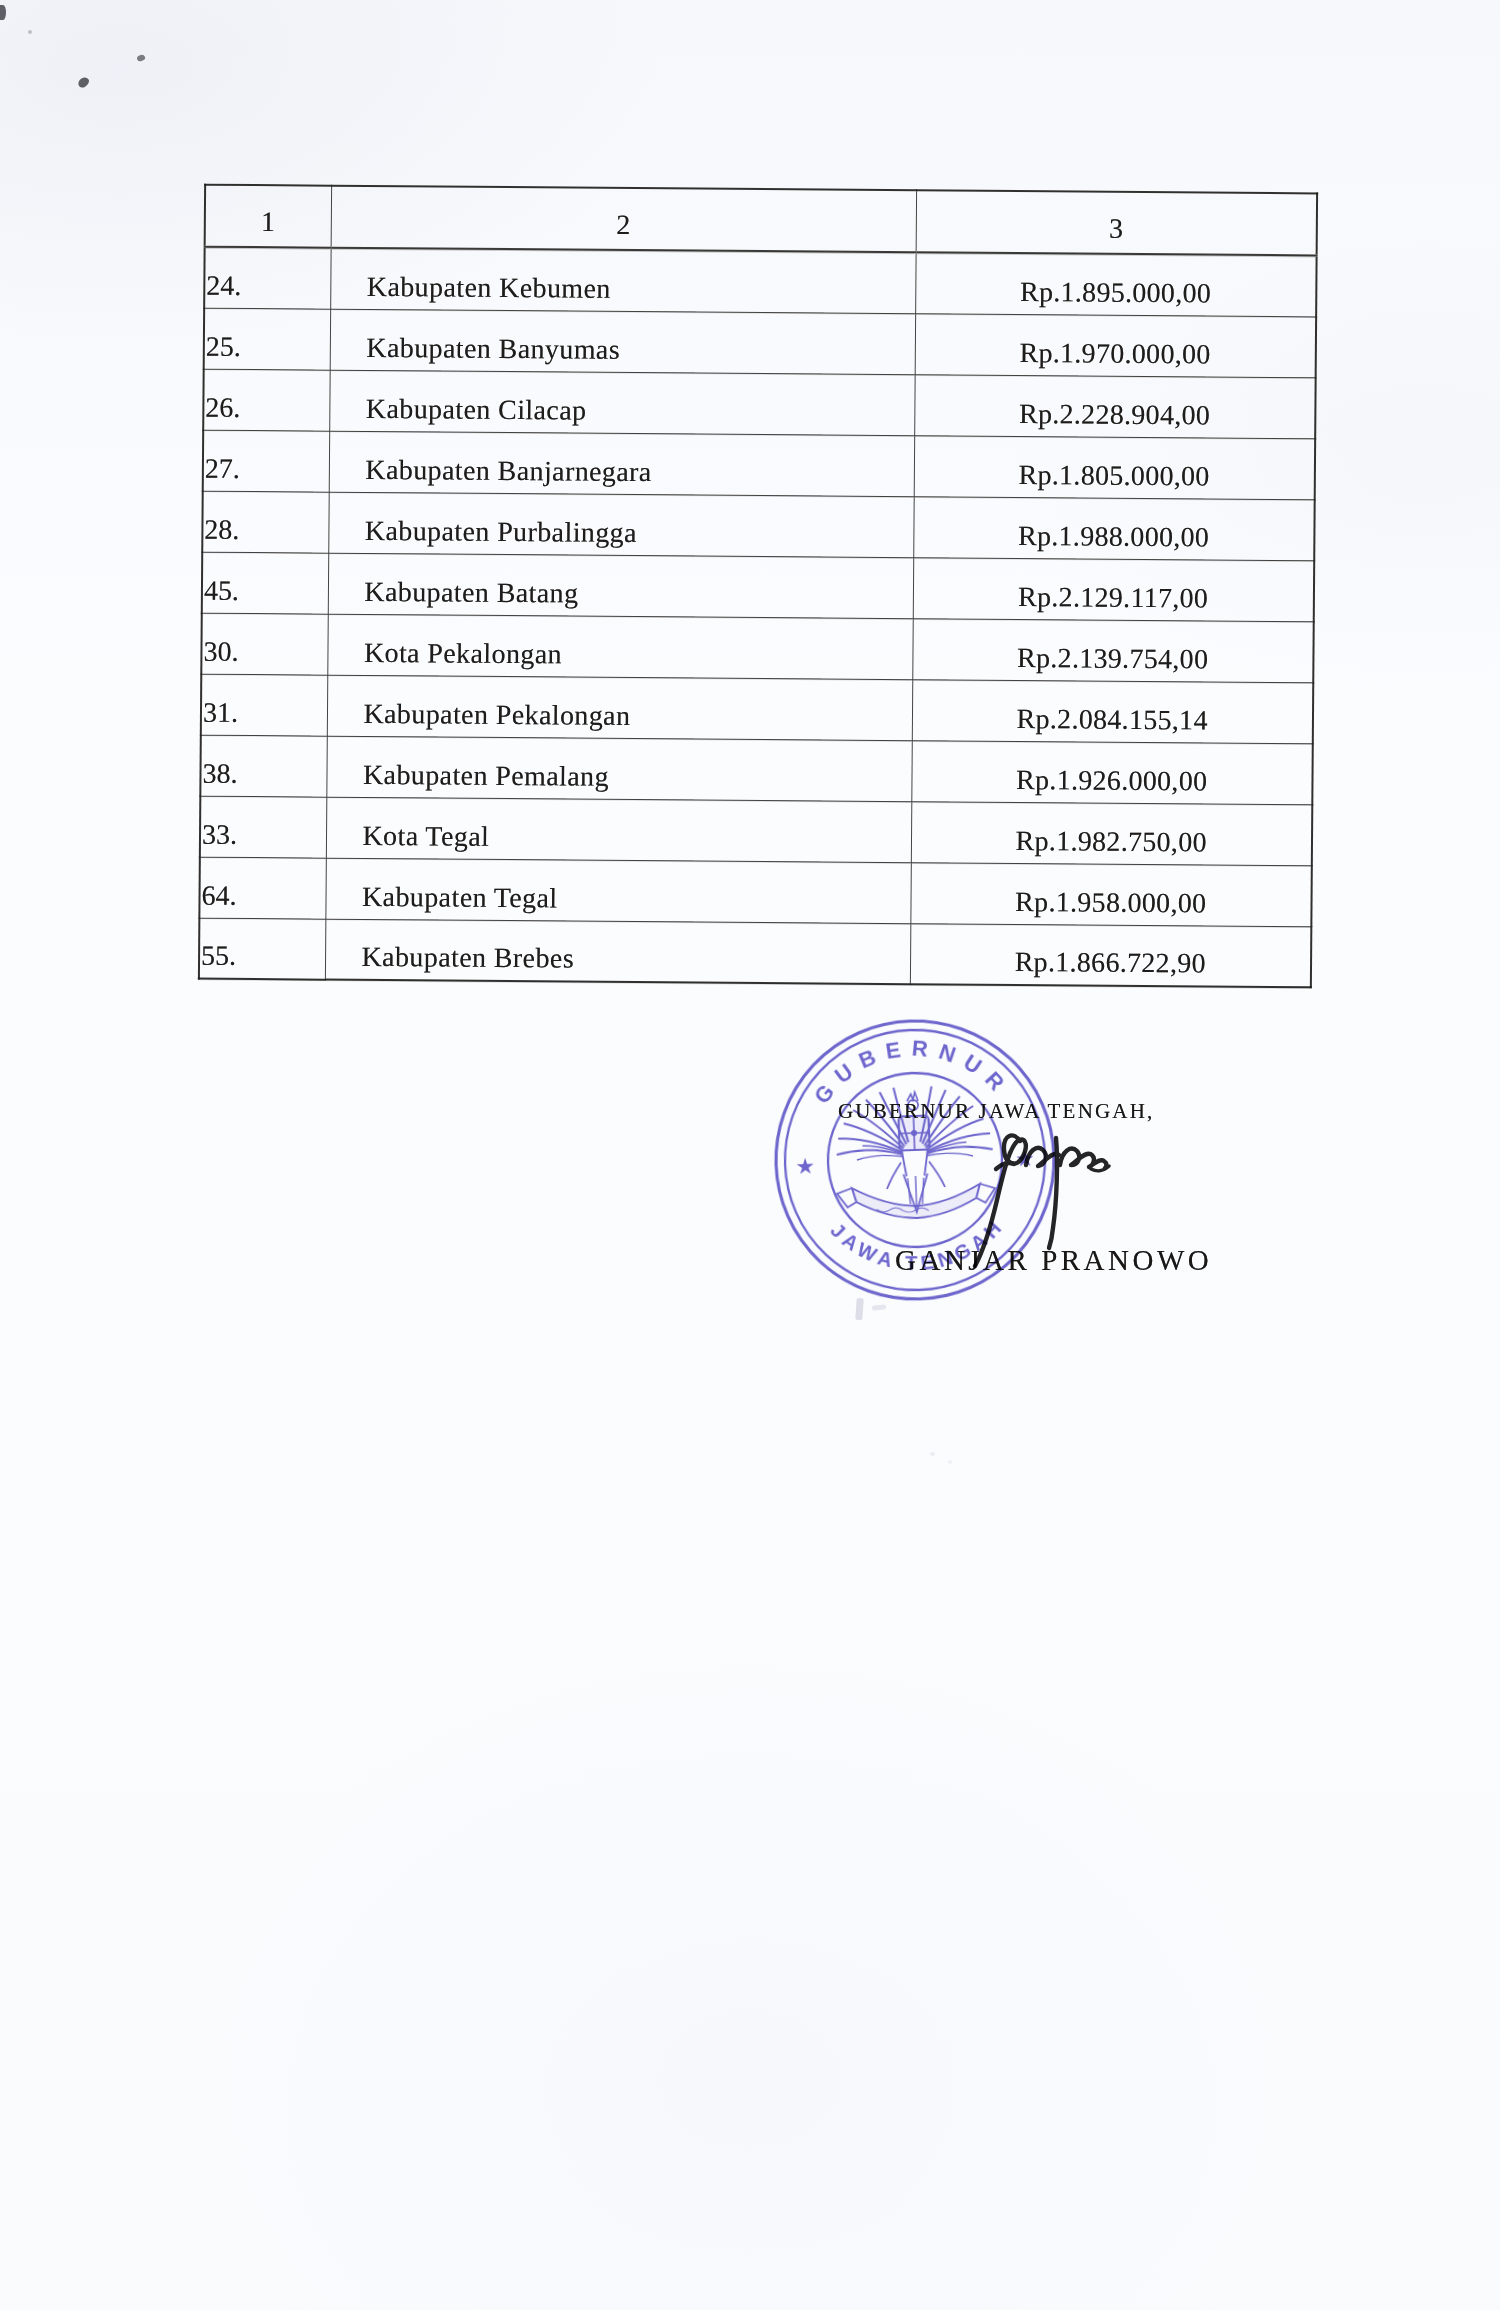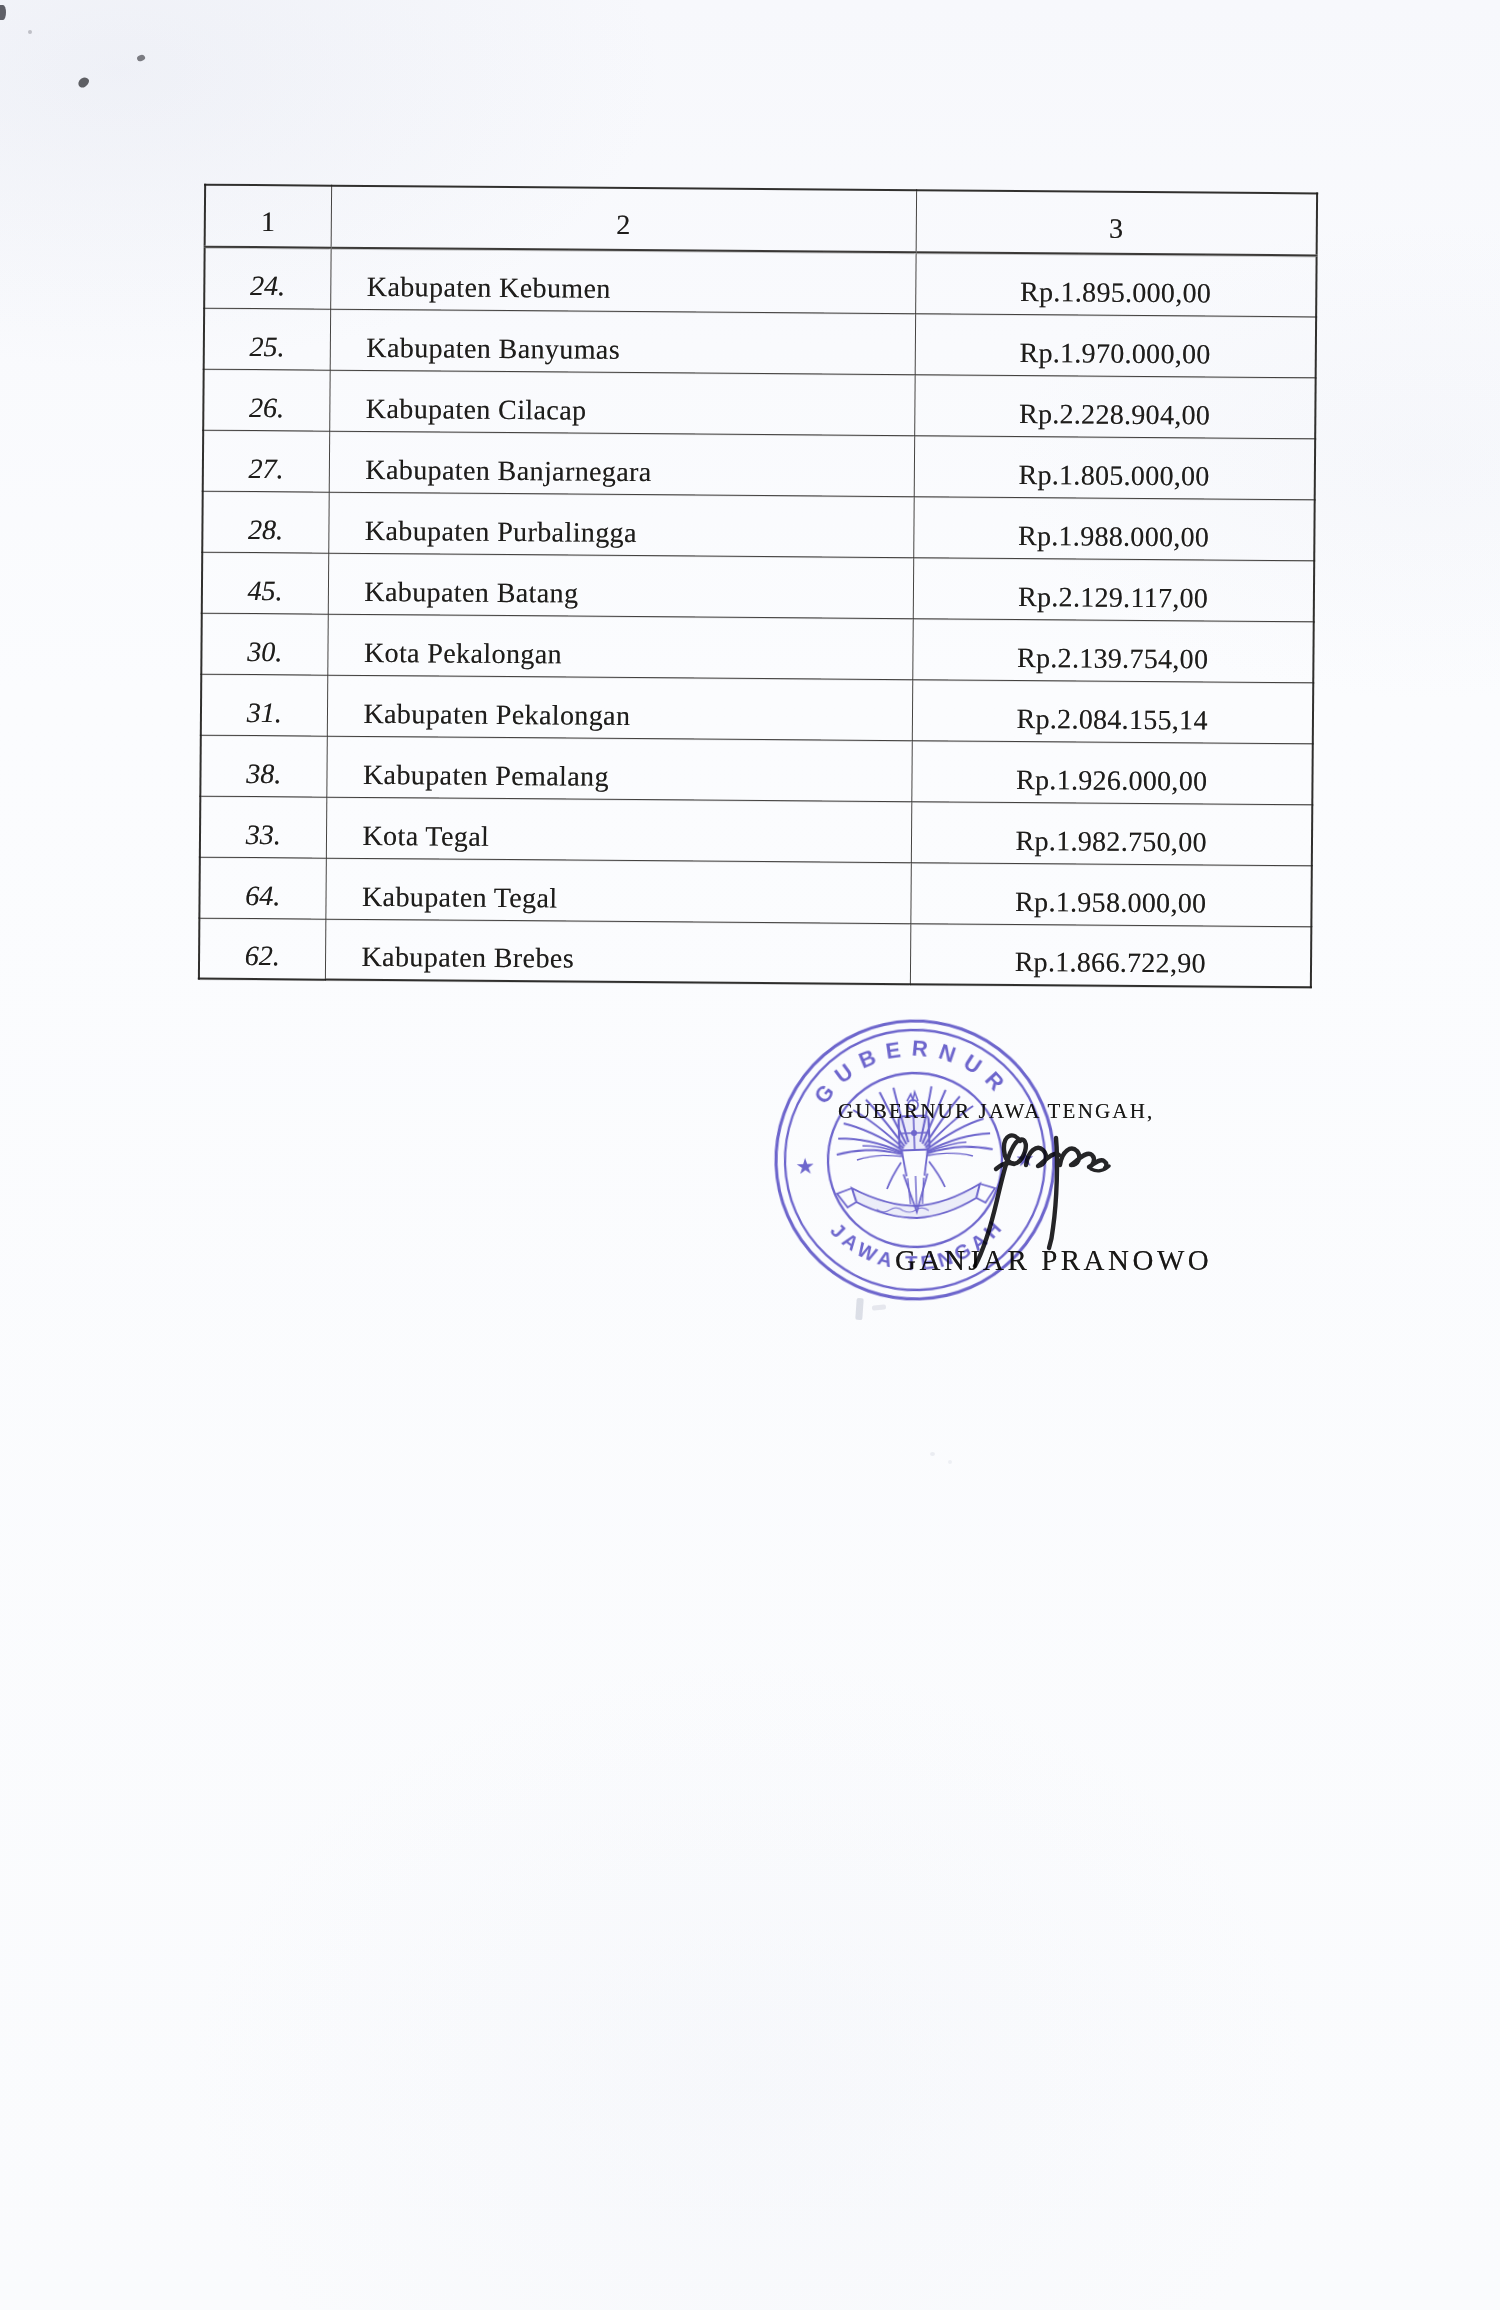--- a/index.html
+++ b/index.html
@@ -36,21 +36,21 @@
   table.alloc{border:2.6px solid rgba(32,30,28,.92);}
   table.alloc thead th{
     height:62px;font-weight:normal;text-align:center;padding-bottom:10px;
     border-bottom:2.2px solid rgba(40,38,36,.9);
     box-shadow:0 3px 0 -1px rgba(70,68,66,.28);
   }
   table.alloc tbody td{
     height:61px;padding-bottom:8px;
     box-shadow:0 2.5px 0 -0.8px rgba(80,78,76,.18);
   }
-  td.cell-no{text-align:center;font-style:italic;}
+  td.cell-no{}
   td.cell-region{text-align:left;padding-left:36px;letter-spacing:.4px;}
   td.cell-amount{text-align:center;letter-spacing:.3px;}
 
   
   .sig-title{
     position:absolute;left:838px;top:1099px;font-size:21px;letter-spacing:2.2px;
     color:#191816;text-shadow:0 0 .5px rgba(25,24,22,.6);white-space:nowrap;
   }
   .sig-name{
     position:absolute;left:895px;top:1244px;font-size:29px;letter-spacing:3.5px;
@@ -171,21 +171,21 @@
     <td class="cell-amount">Rp.1.982.750,00</td>
   </tr>
 
   <tr>
     <td class="cell-no">64.</td>
     <td class="cell-region">Kabupaten Tegal</td>
     <td class="cell-amount">Rp.1.958.000,00</td>
   </tr>
 
   <tr>
-    <td class="cell-no">62.</td>
+    <td class="cell-no">55.</td>
     <td class="cell-region">Kabupaten Brebes</td>
     <td class="cell-amount">Rp.1.866.722,90</td>
   </tr>
 </tbody>
   </table>
 </div>
 
 <div class="sig-title">GUBERNUR JAWA TENGAH,</div>
 <div class="sig-name">GANJAR PRANOWO</div>
 

